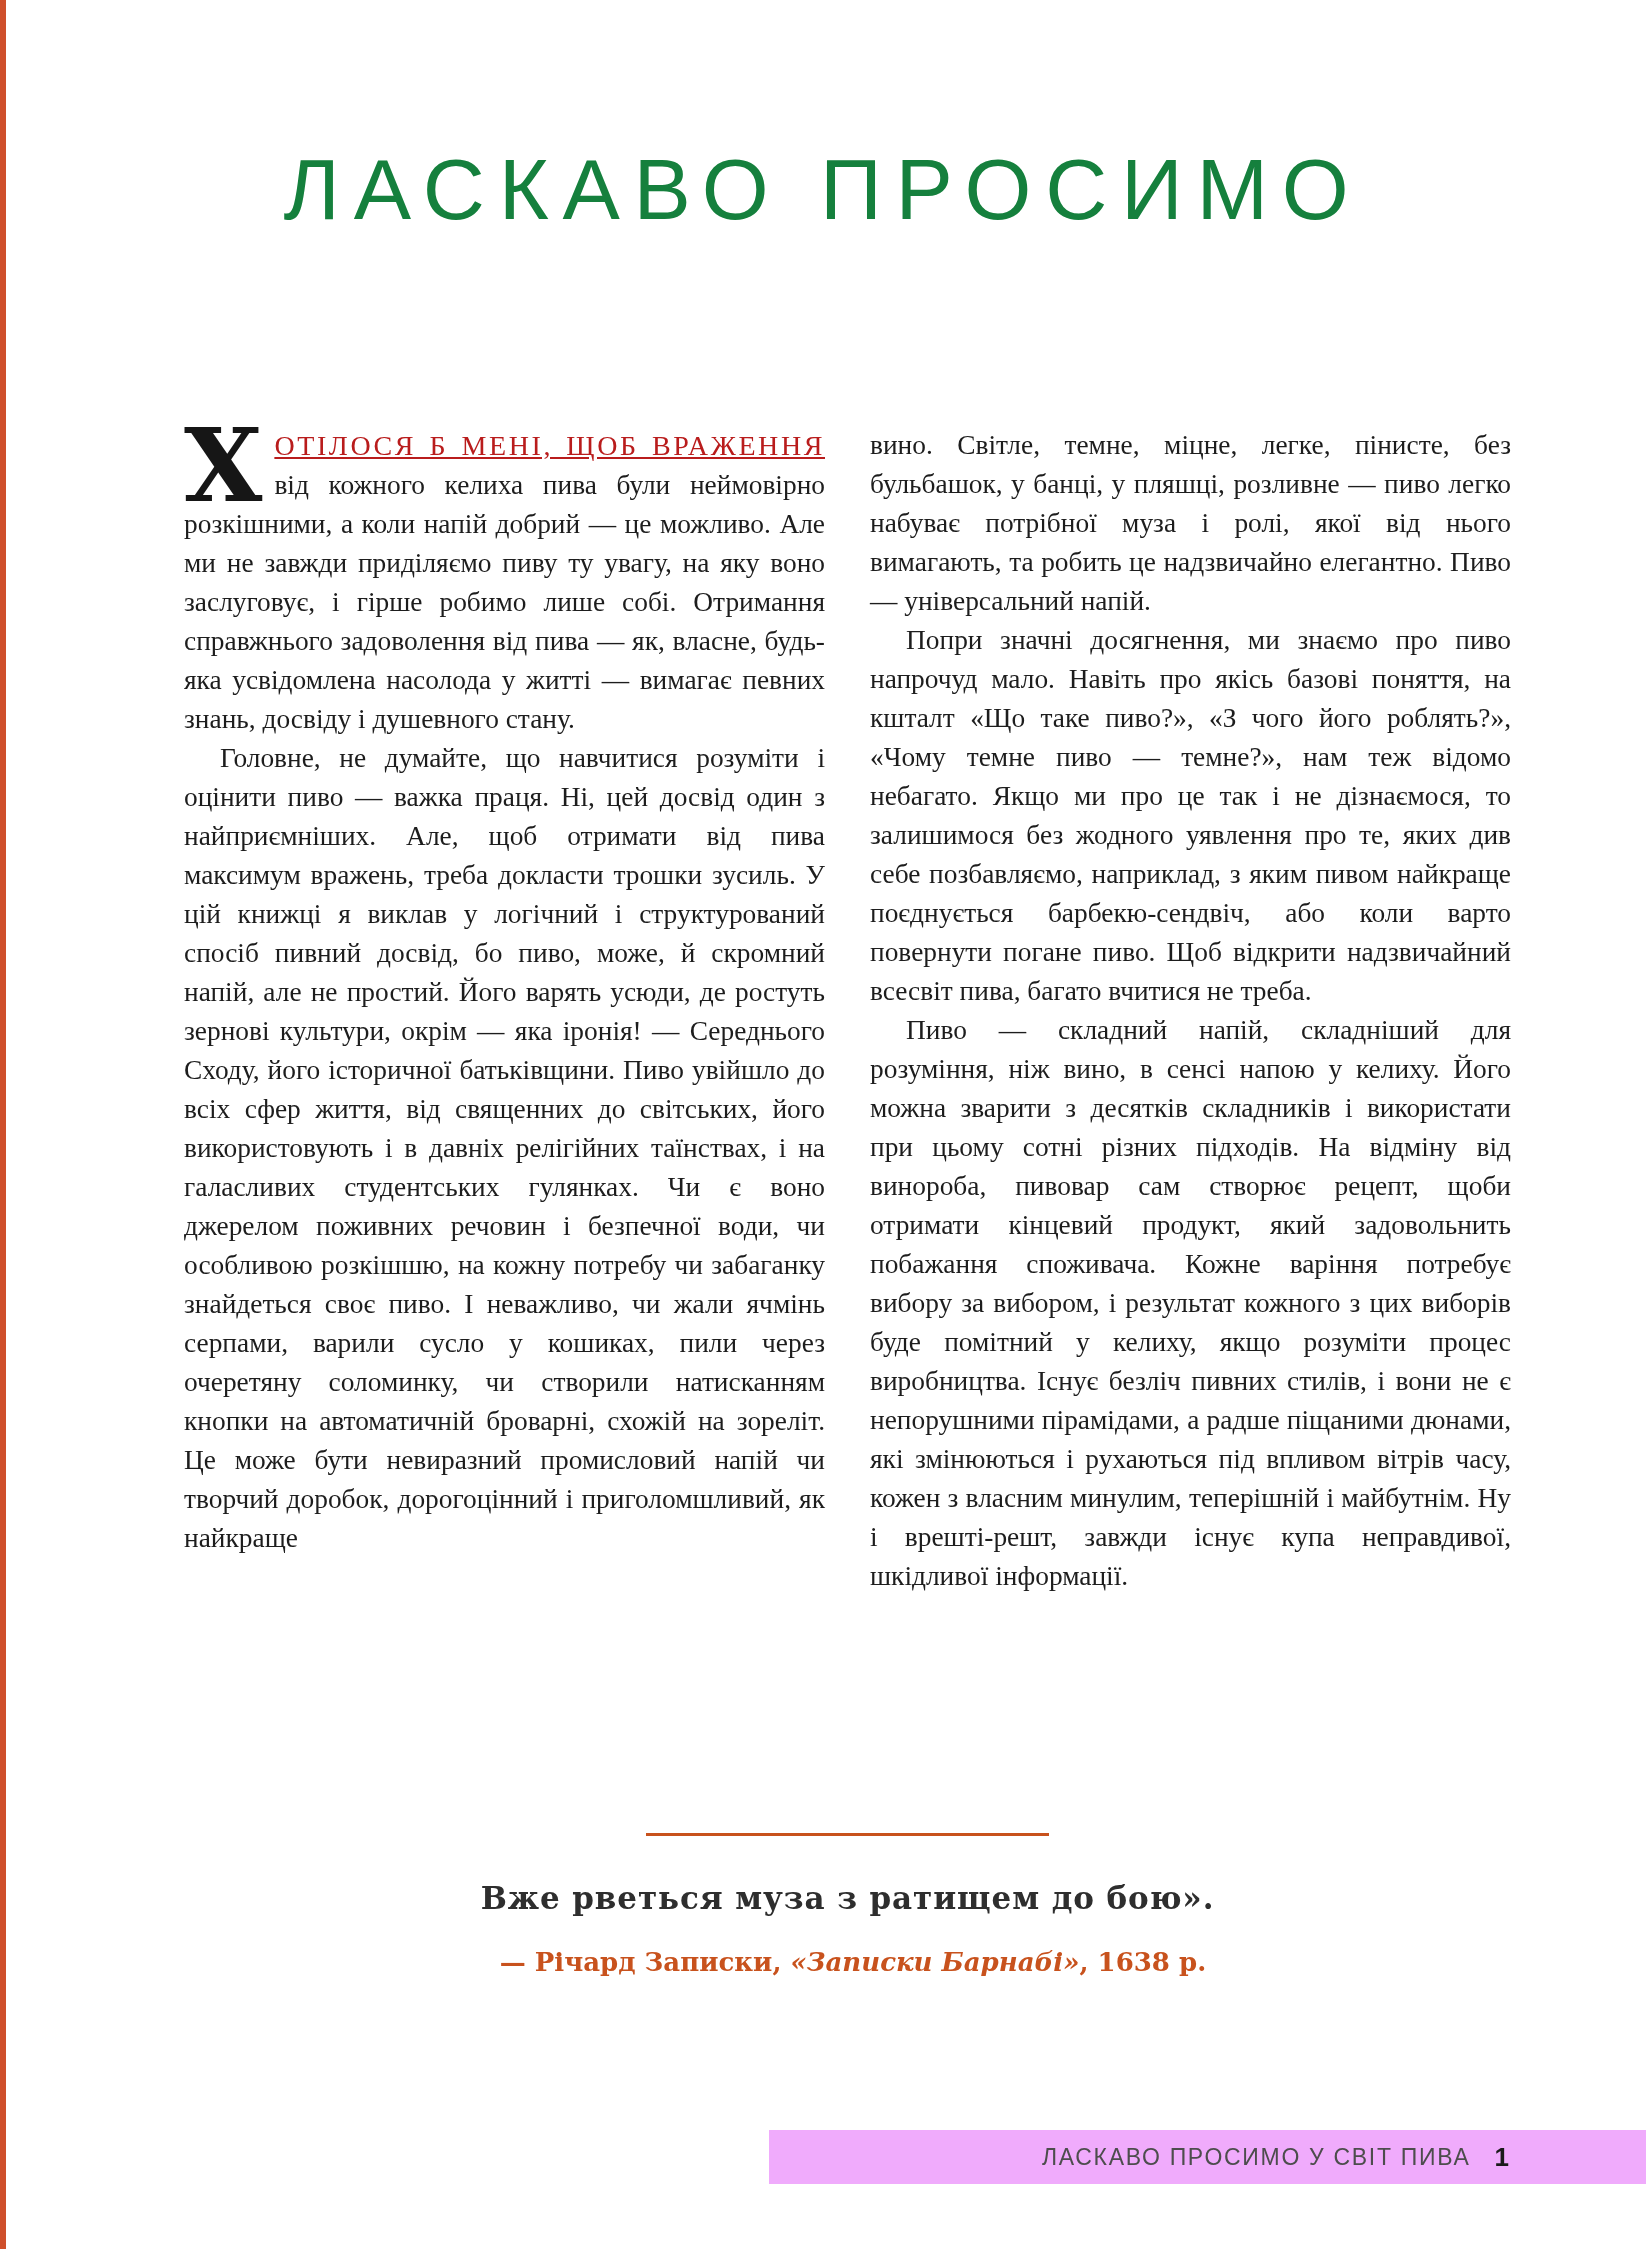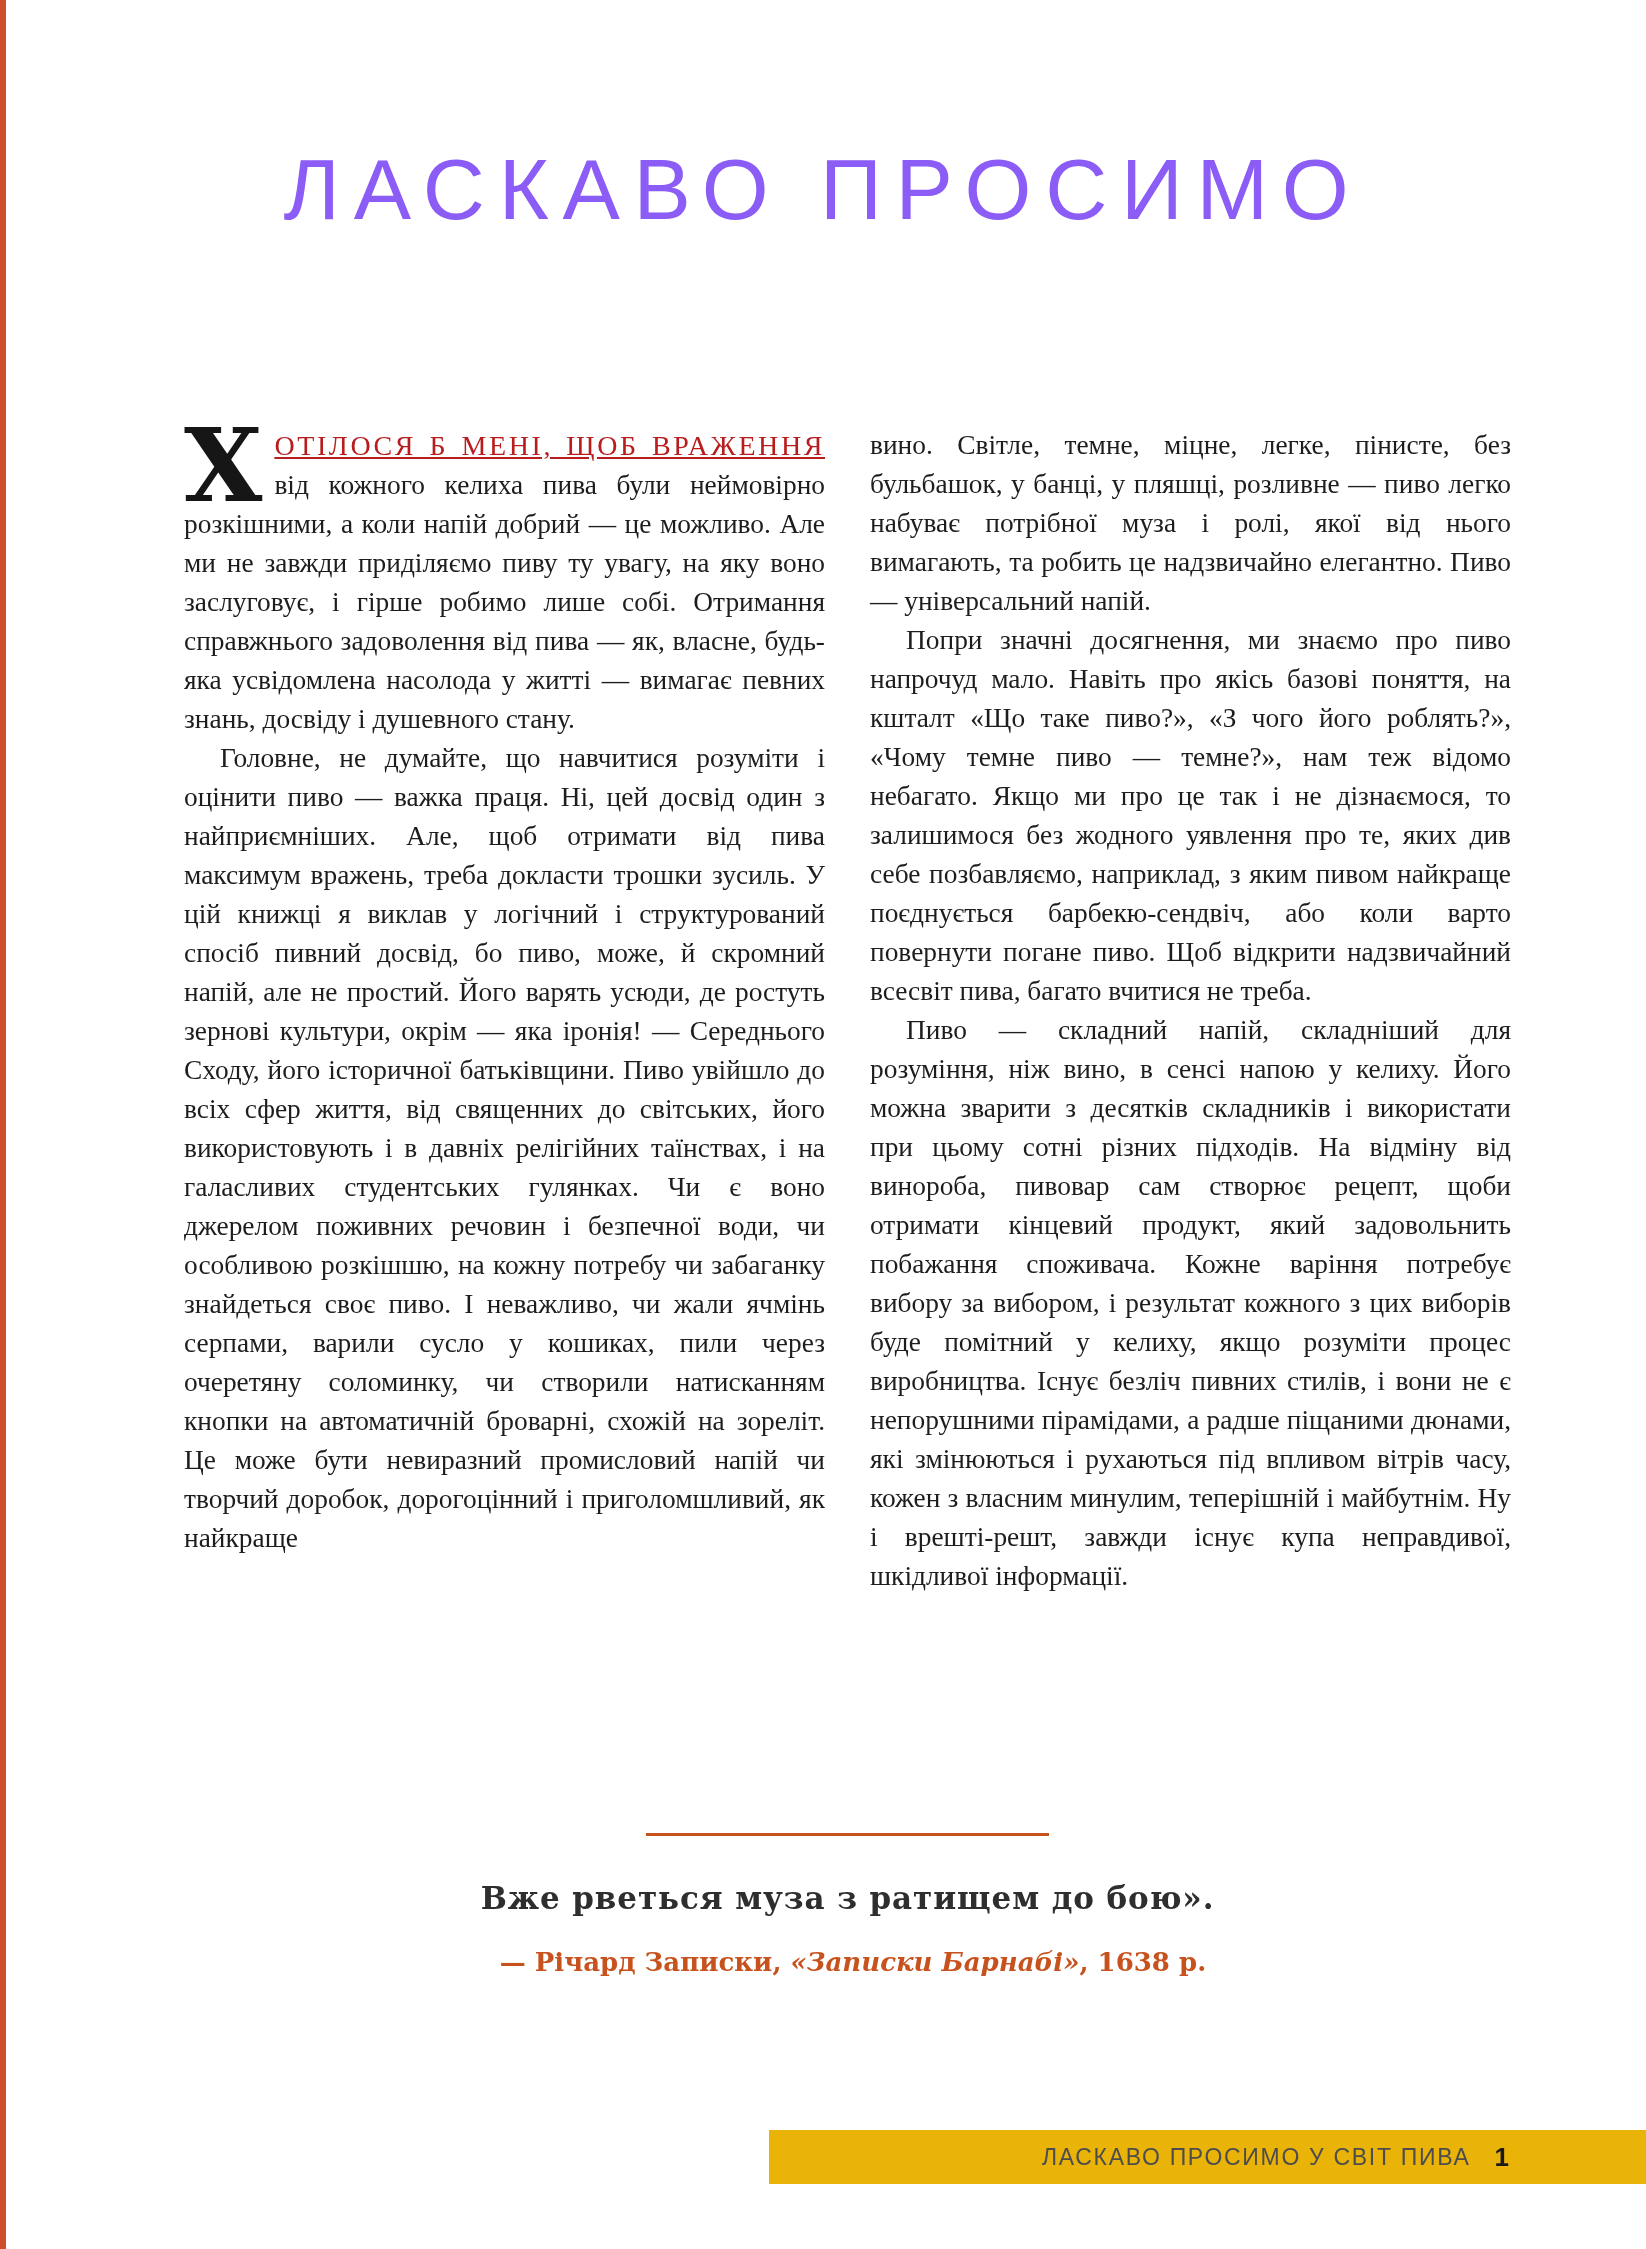--- a/index.html
+++ b/index.html
@@ -25,21 +25,21 @@
     position: absolute;
     left: 137px; top: 146px;
     width: 1372px;
     text-align: center;
   }
   .overtitle {
     font-family: "Liberation Sans", sans-serif;
     font-weight: normal;
     font-size: 86px;
     letter-spacing: 13.7px;
-    color: #8b5cf6;
+    color: #15803d;
     line-height: 1.0;
     white-space: nowrap;
   }
   .main-title {
     font-family: "DejaVu Serif", serif;
     font-weight: bold;
     font-size: 139px;
     letter-spacing: 6.9px;
     color: #141414;
     line-height: 1.0;
@@ -110,21 +110,21 @@
     font-weight: bold;
     font-size: 26px;
     color: #c8521d;
   }
   .quote-attribution .work { font-style: italic; }
   .footer-band {
     position: absolute;
     left: 769px; right: 0;
     top: 2130px;
     height: 54px;
-    background: #eab308;
+    background: #f0abfc;
     display: flex;
     align-items: center;
     justify-content: flex-end;
     padding-right: 137px;
     box-sizing: border-box;
     gap: 24px;
   }
   .running-title {
     font-family: "Liberation Sans", sans-serif;
     font-size: 23px;

